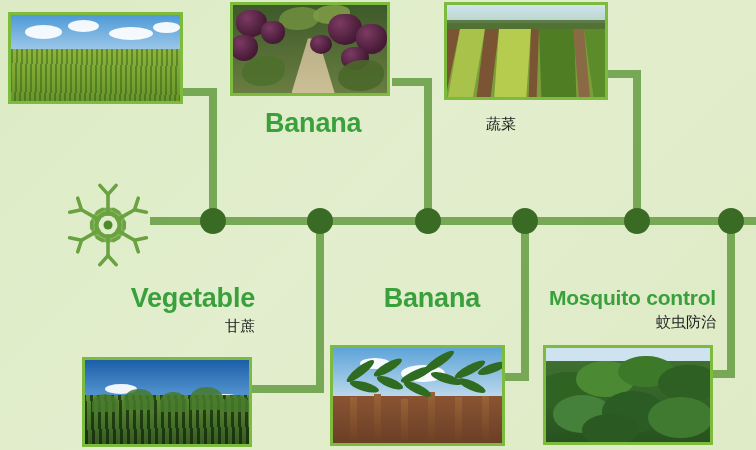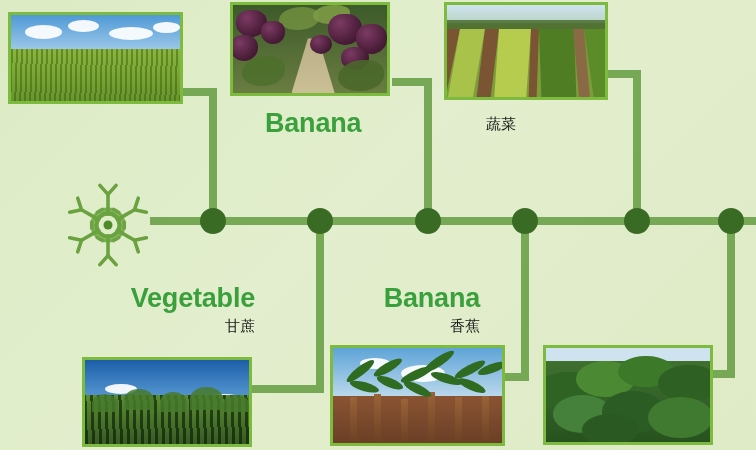--- a/index.html
+++ b/index.html
@@ -282,17 +282,20 @@
     <div class="zh ind">蔬菜</div>
   </div>
 
   <div class="label right-align" style="left:90px;top:285px;width:165px;">
     <div class="en">Vegetable</div>
     <div class="zh">甘蔗</div>
   </div>
 
   <div class="label right-align" style="left:365px;top:285px;width:115px;">
     <div class="en">Banana</div>
-    <div class="zh">香蕉</div>
-  </div>
-
+  </div>
+
+  <div class="label right-align" style="left:541px;top:287px;width:175px;">
+    <div class="en" style="font-size:21px;">Mosquito control</div>
+    <div class="zh">蚊虫防治</div>
+  </div>
 
 </div>
 
 </body></html>

